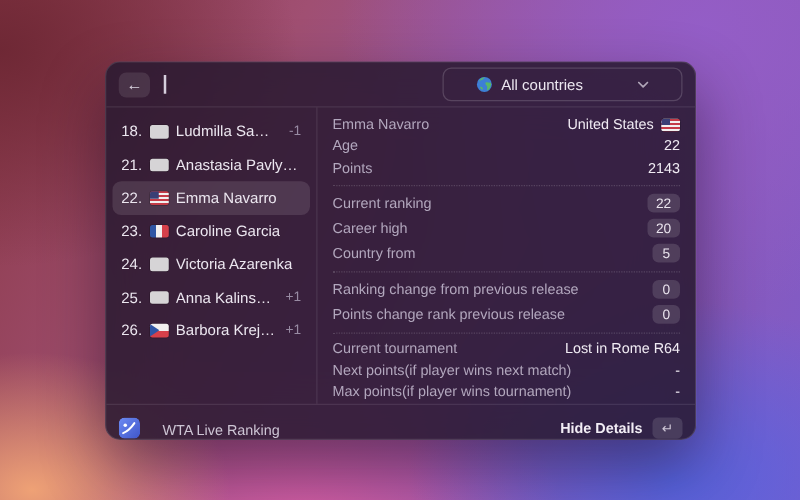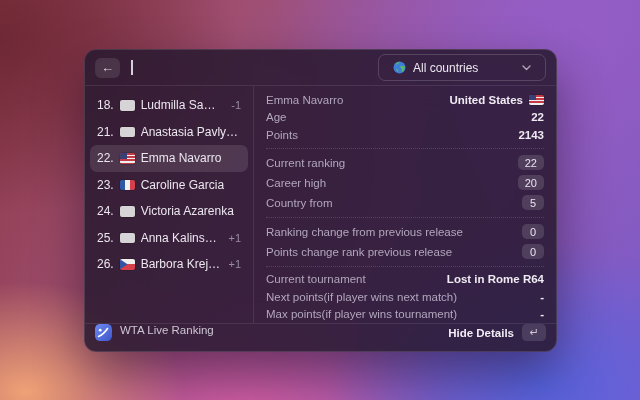--- a/index.html
+++ b/index.html
@@ -25,21 +25,21 @@
     display:flex;flex-direction:column;overflow:hidden;
   }
   
   .searchbar{flex:0 0 35px;display:flex;align-items:center;gap:8px;padding:0 10px;
     border-bottom:1px solid rgba(255,255,255,0.09)}
   .back-btn{width:25px;height:20px;border-radius:6px;background:rgba(255,255,255,0.10);
     display:flex;align-items:center;justify-content:center;color:#ddd6e2;font-size:13px;line-height:1;cursor:default}
   .caret{width:1.5px;height:15px;background:#d6cfdd;margin-left:3px}
   .search-placeholder{color:#84758f;font-size:13.5px}
   .country-dropdown{margin-left:auto;height:25px;min-width:138px;display:flex;align-items:center;gap:7px;
-    padding:0 14px;border:1px solid rgba(255,255,255,0.16);border-radius:7px;color:#ece7f0;font-size:12px}
+    padding:0 26px;border:1px solid rgba(255,255,255,0.16);border-radius:7px;color:#ece7f0;font-size:12px}
   .chevron{margin-left:auto;display:flex;opacity:.75}
   
   .content{flex:1;display:flex;min-height:0}
   .list{width:169px;flex:0 0 169px;border-right:1px solid rgba(255,255,255,0.09);
     padding:6px 5px;box-sizing:border-box}
   .prow{height:26.5px;display:flex;align-items:center;gap:6px;padding:0 7px;border-radius:7px;
     color:#ece7f0;font-size:12px;white-space:nowrap;overflow:hidden}
   .prow.selected{background:rgba(255,255,255,0.11)}
   .pname{overflow:hidden;text-overflow:ellipsis}
   .delta{color:#988ba3;font-size:11px;margin-left:1px}
@@ -52,27 +52,27 @@
   .flag-us::after{content:"";position:absolute;left:0;top:0;width:7px;height:5.5px;background:#3a3f75}
   .flag-fr{background:linear-gradient(90deg,#2f55a4 0 34%,#f2f0ef 34% 66%,#d6404a 66%)}
   .flag-cz{background:linear-gradient(180deg,#f2f0ef 0 50%,#d6404a 50%)}
   .flag-cz::after{content:"";position:absolute;inset:0;background:#2f55a4;clip-path:polygon(0 0,52% 50%,0 100%)}
   
   .details{flex:1;padding:5px 12px 3px;box-sizing:border-box;font-size:11.5px;
     display:flex;flex-direction:column;min-width:0}
   .drow{display:flex;align-items:center;justify-content:space-between;min-height:17.5px}
   .drow.badge-row{min-height:20px}
   .dlabel{color:#b2a7bd}
-  .dvalue{color:#f0ebf3;display:flex;align-items:center;gap:6px;font-weight:700}
+  .dvalue{color:#f0ebf3;display:flex;align-items:center;gap:6px;font-weight:400}
   .badge{background:rgba(255,255,255,0.13);border-radius:5px;padding:1.5px 7px;font-size:11px;
     color:#e9e3ed;min-width:8px;text-align:center}
   .ddivider{border-top:1px dotted rgba(255,255,255,0.16);margin:4px 0}
   
   .footer{flex:0 0 27px;border-top:1px solid rgba(255,255,255,0.09);
-    display:flex;align-items:flex-start;gap:8px;padding:0 10px}
+    display:flex;align-items:flex-end;gap:18px;padding:0 10px}
   .app-icon{width:17px;height:17px;border-radius:4.5px;overflow:hidden;flex:0 0 17px;display:flex}
   .app-name{color:#cdc5d4;font-size:11.5px}
   .hide-btn{margin-left:auto;display:flex;align-items:center;cursor:default}
   .hide-details{color:#f2edf5;font-size:11.5px;font-weight:700}
   .enter-badge{width:24px;height:17px;border-radius:4.5px;background:rgba(255,255,255,0.12);
     display:flex;align-items:center;justify-content:center;color:#cfc7d6;font-size:11px;margin-left:8px}
 </style>
 </head>
 <body>
 

